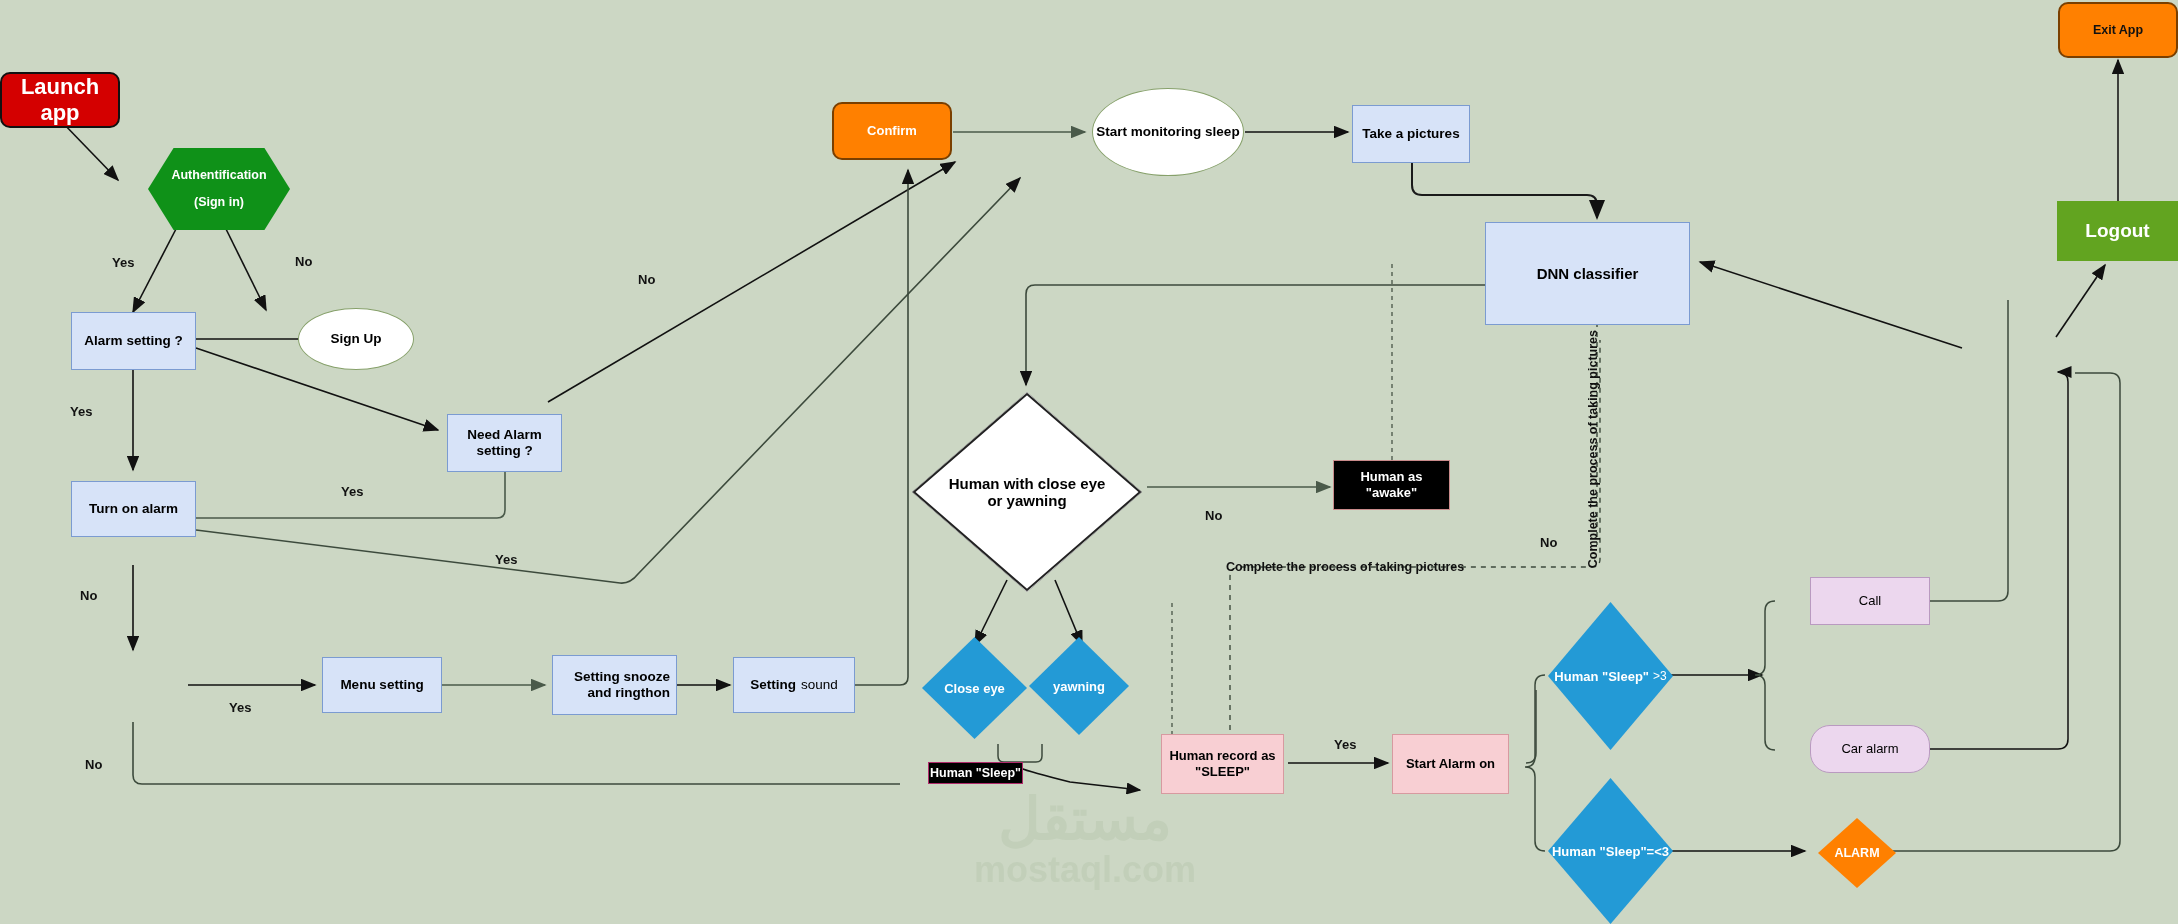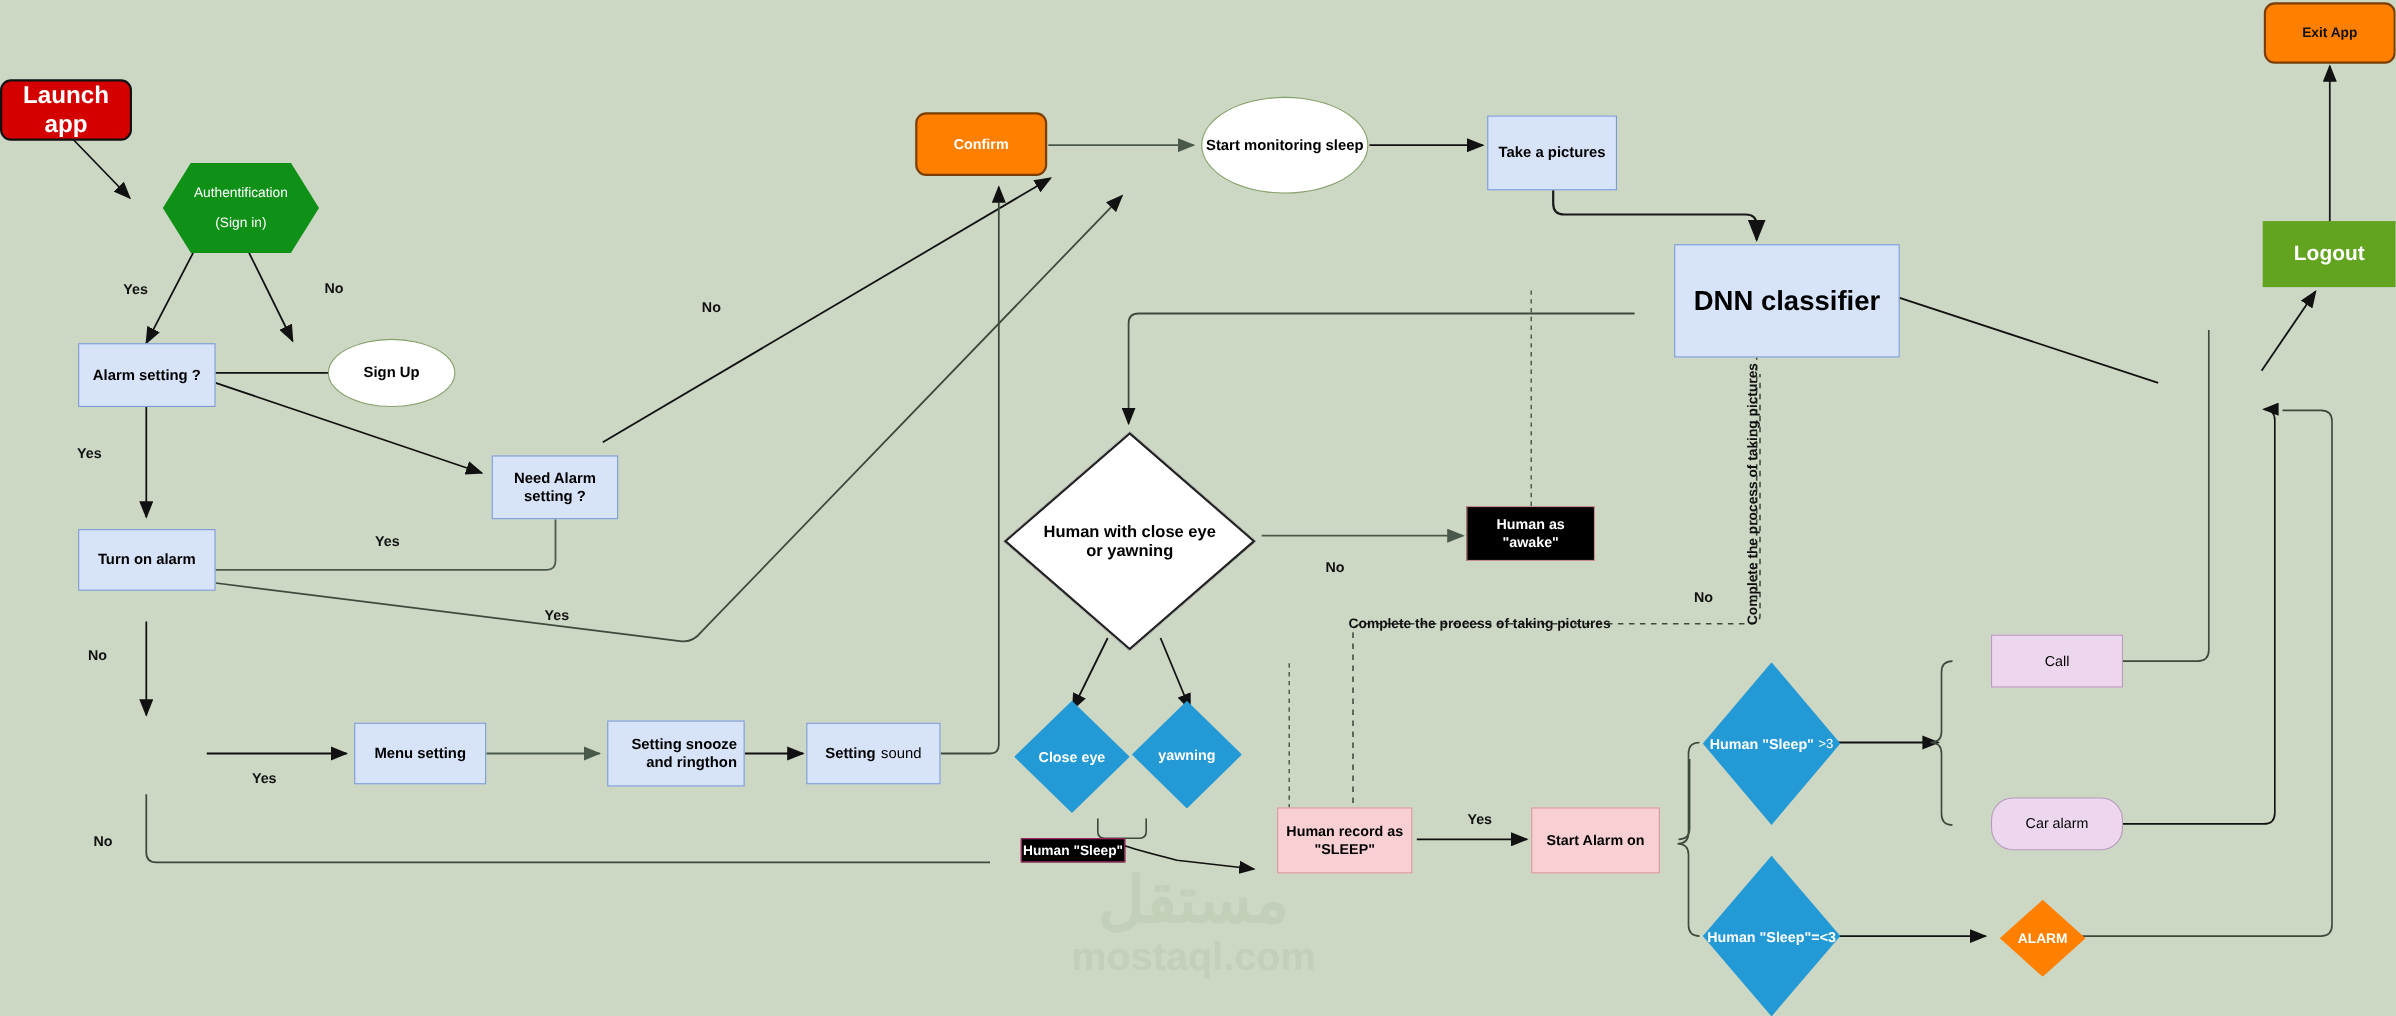--- a/index.html
+++ b/index.html
@@ -15,21 +15,21 @@
   .round-red{background:#d40000;border:2px solid #111;border-radius:10px;color:#fff;
              font-size:22px;font-weight:bold;}
   .round-orange{background:#ff8000;border:2px solid #7a3f00;border-radius:10px;color:#fff;
                 font-size:13px;font-weight:bold;}
   .round-orange.small{font-size:12.5px;color:#111;font-weight:bold;}
   .green-rect{background:#62a420;color:#fff;font-size:19px;font-weight:bold;}
   .ellipse{background:#ffffff;border:1px solid #86a06a;border-radius:50%;font-size:13.5px;
            font-weight:bold;color:#000;}
   .ellipse-orange{background:#ff8000;border:1.5px solid #111;border-radius:50%;color:#fff;
                   font-size:15px;font-weight:bold;}
-  .hex{background:#0f9118;color:#fff;font-size:12.5px;font-weight:normal;
+  .hex{background:#0f9118;color:#fff;font-size:12.5px;font-weight:bold;
        clip-path:polygon(18% 0,82% 0,100% 50%,82% 100%,18% 100%,0 50%);
        flex-direction:column;gap:12px;}
   .black-box{background:#000;border:1.5px solid #c98b8b;color:#fff;font-size:13px;font-weight:bold;}
   .black-tag{background:#000;border:1.5px solid #b02a6b;color:#fff;font-size:12.5px;font-weight:bold;}
   .pink{background:#f8cfd3;border:1px solid #d79aa0;color:#000;font-size:13px;font-weight:bold;}
   .purple{background:#ecd7ee;border:1px solid #b99ac0;color:#000;font-size:13px;font-weight:normal;}
   .diamond-wrap{position:absolute;}
   .diamond-wrap .dshape{position:absolute;inset:0;}
   .diamond-wrap .dtext{position:absolute;inset:0;display:flex;align-items:center;justify-content:center;
                        text-align:center;}
@@ -189,25 +189,25 @@
   </div>
 
   <div class="node round-orange" style="left:832px;top:102px;width:120px;height:58px;">
     <span>Confirm</span>
   </div>
 
   <div class="node ellipse" style="left:1092px;top:88px;width:152px;height:88px;">
     <span>Start monitoring sleep</span>
   </div>
 
-  <div class="node rect" style="left:1352px;top:105px;width:118px;height:68px;">
+  <div class="node rect" style="left:1352px;top:105px;width:118px;height:58px;">
     <span>Take a pictures</span>
   </div>
 
-  <div class="node rect" style="left:1522px;top:222px;width:205px;height:103px;font-size:25px;">
+  <div class="node rect" style="left:1485px;top:222px;width:205px;height:103px;font-size:15px;">
     <span>DNN classifier</span>
   </div>
 
   <div class="diamond-wrap d-white" style="left:912px;top:392px;width:230px;height:200px;">
     <div class="dshape" style="background:#fff;border:0;"></div>
     <svg style="position:absolute;inset:0;" viewBox="0 0 230 200">
       <polygon points="115,2 228,100 115,198 2,100" fill="#ffffff" stroke="#222" stroke-width="2"></polygon>
     </svg>
     <div class="dtext" style="padding:0 34px;">Human with close eye or yawning</div>
   </div>

